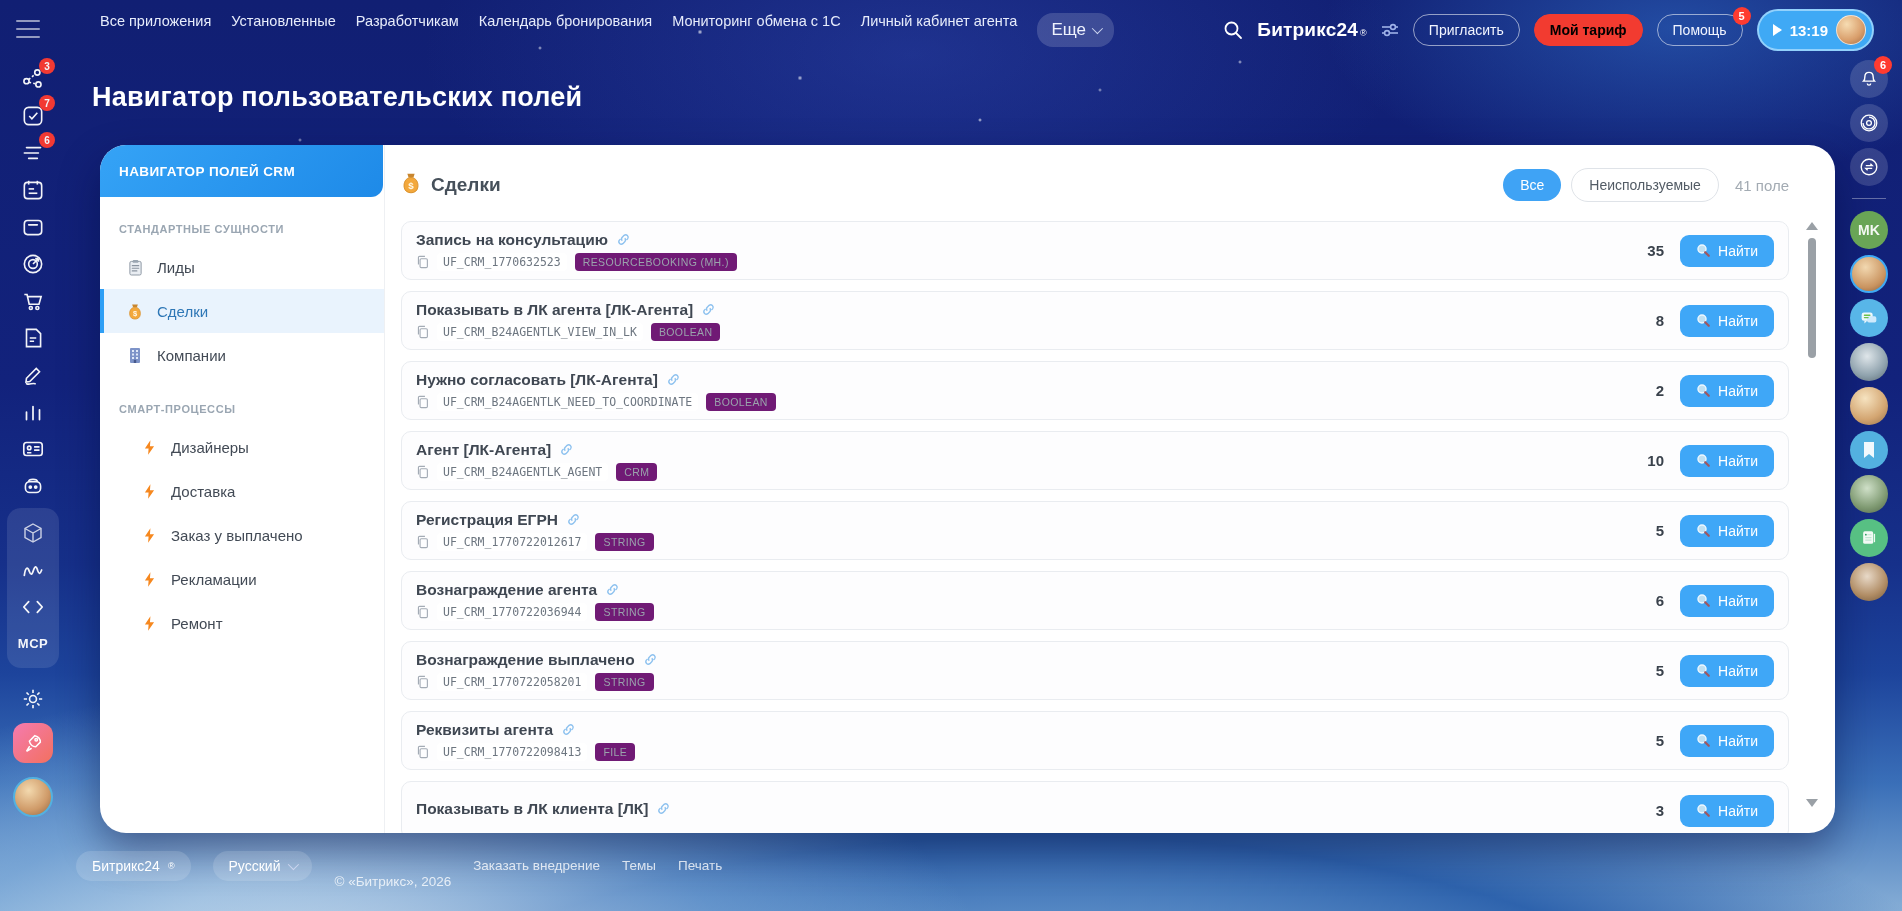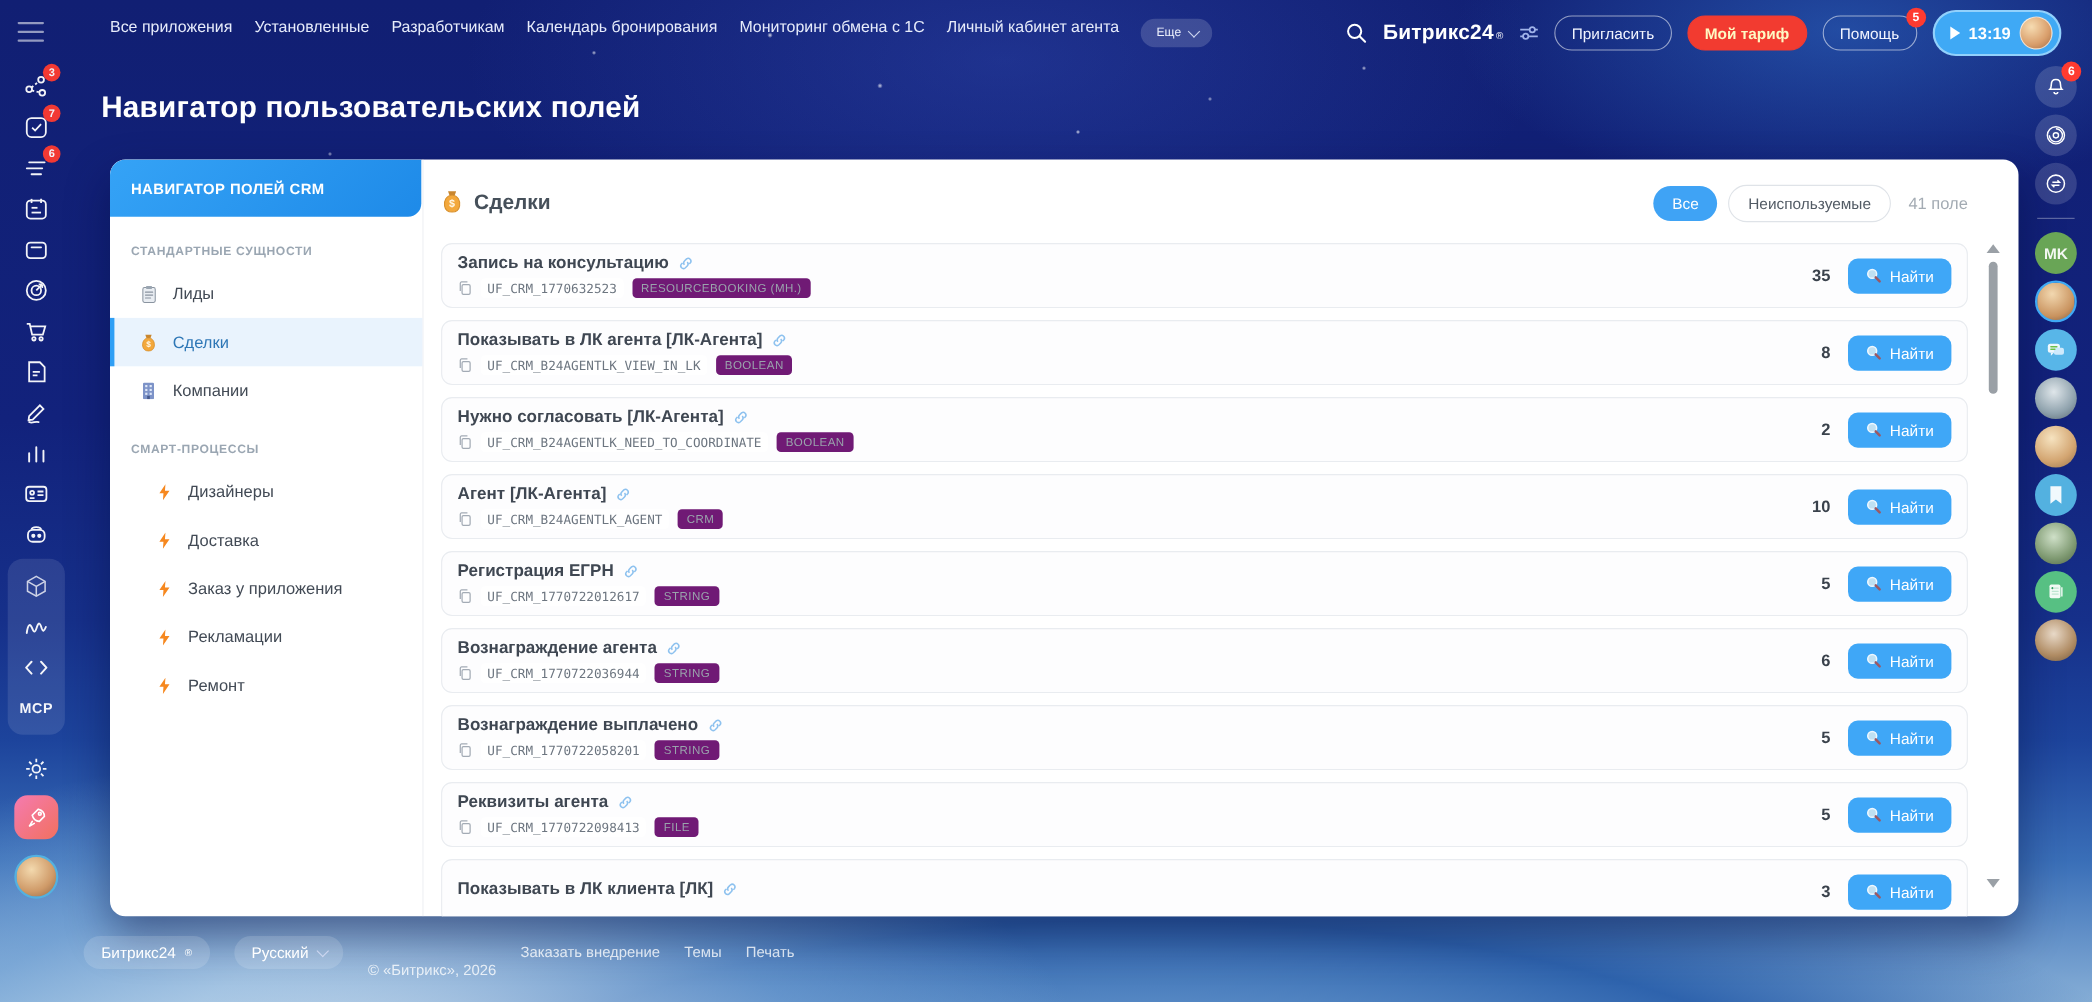--- a/index.html
+++ b/index.html
@@ -20,27 +20,27 @@
       radial-gradient(ellipse 900px 420px at 18% 108%, rgba(225,238,246,.85), rgba(130,175,220,.55) 45%, transparent 72%),
       radial-gradient(ellipse 1400px 600px at 55% 128%, #bcd7e8 0%, #6e9fd2 34%, #2e63ad 55%, transparent 75%),
       linear-gradient(180deg, #111f73 0%, #12227c 42%, #16308a 62%, #1d449c 74%, #3a6fb8 86%, #86aed6 100%);
   }
   
   .topbar { position:absolute; left:0; top:0; width:100%; height:60px; display:flex; align-items:center; z-index:5; }
   .burger { position:absolute; left:16px; top:20px; width:24px; height:18px; display:flex; flex-direction:column; justify-content:space-between; cursor:pointer; }
   .burger span { display:block; height:2px; background:rgba(255,255,255,.55); border-radius:1px; }
   .topmenu { display:flex; align-items:flex-start; gap:20px; margin-left:100px; }
   .topmenu .mitem { color:#e7ecfb; font-size:14.5px; white-space:nowrap; cursor:pointer; }
-  .more-btn { display:flex; align-items:center; gap:6px; background:rgba(255,255,255,.16); border-radius:16px; padding:7px 14px; color:#eef2fd; font-size:11px; cursor:pointer; }
+  .more-btn { display:flex; align-items:center; gap:6px; background:rgba(255,255,255,.16); border-radius:16px; padding:7px 14px; color:#eef2fd; font-size:17px; cursor:pointer; }
   .chev { width:8px; height:8px; border-right:1.5px solid #cdd6f0; border-bottom:1.5px solid #cdd6f0; transform:rotate(45deg) translateY(-2px); }
   .top-right { position:absolute; right:28px; top:0; height:60px; display:flex; align-items:center; gap:14px; }
   .brand { display:flex; align-items:baseline; color:#fff; font-size:19px; font-weight:bold; letter-spacing:.2px; }
   .brand sup { font-size:9px; margin-left:2px; font-weight:normal; }
   .pill-btn { border:1px solid rgba(255,255,255,.55); border-radius:17px; background:transparent; color:#f2f5ff; font-size:14px; padding:7px 15px; cursor:pointer; font-family:inherit; }
-  .pill-red { background:#f23b30; border-color:#f23b30; color:#fef9c3; font-weight:bold; }
+  .pill-red { background:#f23b30; border-color:#f23b30; color:#000000; font-weight:bold; }
   .help-wrap { position:relative; }
   .nbadge { position:absolute; top:-7px; right:-8px; min-width:18px; height:18px; border-radius:9px; background:#ff3b30; color:#fff; font-size:11px; font-weight:bold; display:flex; align-items:center; justify-content:center; padding:0 4px; }
   .timer { display:flex; align-items:center; gap:8px; background:#3fa9f5; border:2px solid rgba(190,230,255,.65); border-radius:21px; padding:4px 6px 4px 14px; cursor:pointer; }
   .timer .play { width:0; height:0; border-left:9px solid #fff; border-top:6px solid transparent; border-bottom:6px solid transparent; }
   .timer .t { color:#fff; font-weight:bold; font-size:15px; }
   .timer .tavatar { width:30px; height:30px; border-radius:50%; background:radial-gradient(circle at 35% 30%, #f6dcb2, #d99e6b 60%, #9f6b45); border:1px solid rgba(255,255,255,.7); }
   .icon-btn { background:none; border:none; cursor:pointer; display:flex; align-items:center; }
   
   .left-rail { position:absolute; left:0; top:60px; width:66px; bottom:0; display:flex; flex-direction:column; align-items:center; z-index:4; }
   .rail-item { position:relative; width:40px; height:37px; display:flex; align-items:center; justify-content:center; cursor:pointer; opacity:.95; }
@@ -59,21 +59,21 @@
   .av-p1 { background:radial-gradient(circle at 40% 30%, #f2d8b0, #c9935f 65%, #7e5a3c); border:2px solid #3fa9f5; }
   .av-chat { background:#58b6e8; }
   .av-p2 { background:radial-gradient(circle at 45% 35%, #dfe6ea, #8fa2ad 60%, #57666f); }
   .av-p3 { background:radial-gradient(circle at 40% 30%, #f6e3c0, #d3a571 60%, #94704a); }
   .av-bm { background:#53b1e0; }
   .av-p4 { background:radial-gradient(circle at 45% 35%, #cfe0c8, #7f9a72 60%, #4e6347); }
   .av-doc { background:#57c083; }
   .av-p5 { background:radial-gradient(circle at 45% 35%, #e8d9c8, #b08c64 60%, #6e563c); }
   
   .page-title { position:absolute; left:92px; top:82px; color:#fff; font-size:27px; font-weight:bold; letter-spacing:.2px; z-index:3; }
-  .card { position:absolute; left:100px; top:145px; width:1735px; height:688px; background:#fff; border-radius:14px; box-shadow:0 18px 40px rgba(4,12,60,.45); overflow:hidden; z-index:3; display:flex; }
+  .card { position:absolute; left:100px; top:145px; width:1735px; height:688px; background:#fff; border-radius:26px; box-shadow:0 18px 40px rgba(4,12,60,.45); overflow:hidden; z-index:3; display:flex; }
   
   .panel { width:285px; border-right:1px solid #eef0f3; flex-shrink:0; }
   .panel-header { margin:0; width:283px; height:52px; background:linear-gradient(135deg,#35a3f6,#1e8ae8); border-radius:14px 0 12px 0; display:flex; align-items:center; padding-left:19px; color:#fff; font-weight:bold; font-size:13.5px; letter-spacing:.4px; cursor:default; }
   .sec-label { color:#9aa6b2; font-size:11px; letter-spacing:.6px; padding:26px 0 10px 19px; font-weight:bold; }
   .pitem { position:relative; height:44px; display:flex; align-items:center; gap:13px; padding-left:26px; font-size:15px; color:#424a55; cursor:pointer; }
   .pitem.sel { background:#e9f3fd; color:#2e77b6; }
   .pitem.sel::before { content:""; position:absolute; left:0; top:0; bottom:0; width:4px; background:#2f9ff5; }
   .pitem .ic { width:18px; display:flex; justify-content:center; }
   .smart .pitem { padding-left:40px; }
   
@@ -399,21 +399,21 @@
               </svg>
             </span>
           <span>Доставка</span>
         </div>
         <div class="pitem">
           <span class="ic">
               <svg width="11" height="15" viewBox="0 0 12 16">
                 <path d="M7 0 L1 9 h4 L4.5 16 L11 6.5 h-4.5 z" fill="#f6881f"></path>
               </svg>
             </span>
-          <span>Заказ у приложения</span>
+          <span>Заказ у выплачено</span>
         </div>
         <div class="pitem">
           <span class="ic">
               <svg width="11" height="15" viewBox="0 0 12 16">
                 <path d="M7 0 L1 9 h4 L4.5 16 L11 6.5 h-4.5 z" fill="#f6881f"></path>
               </svg>
             </span>
           <span>Рекламации</span>
         </div>
         <div class="pitem">

